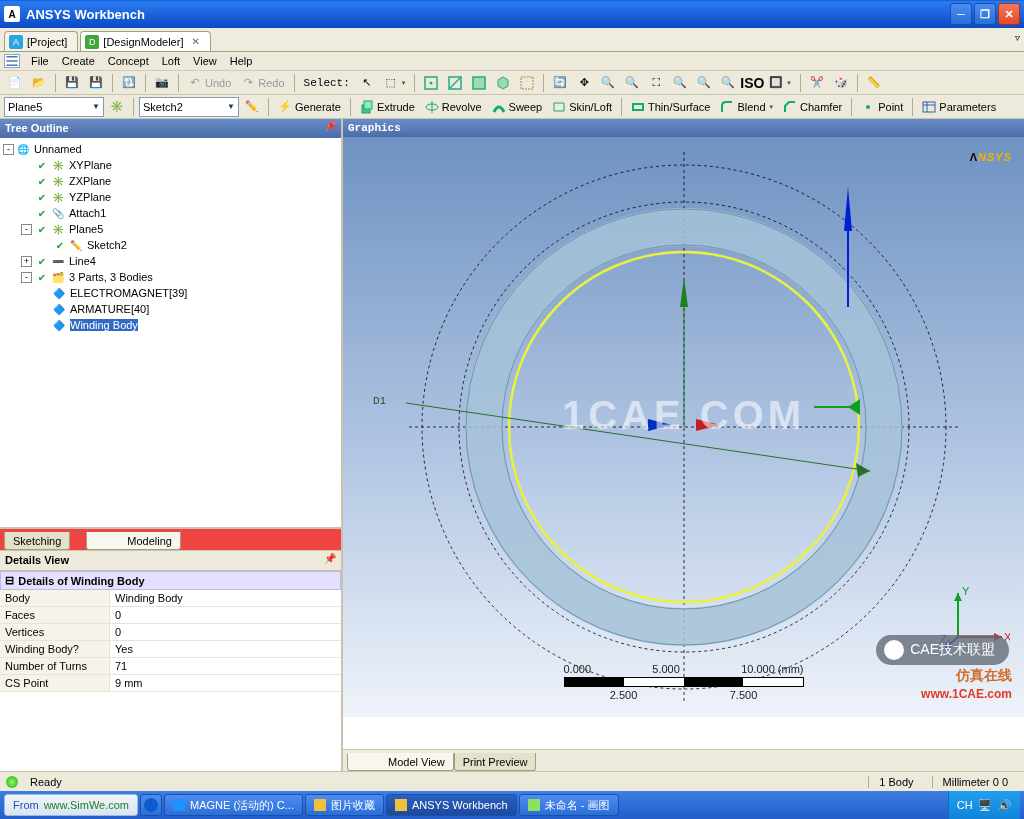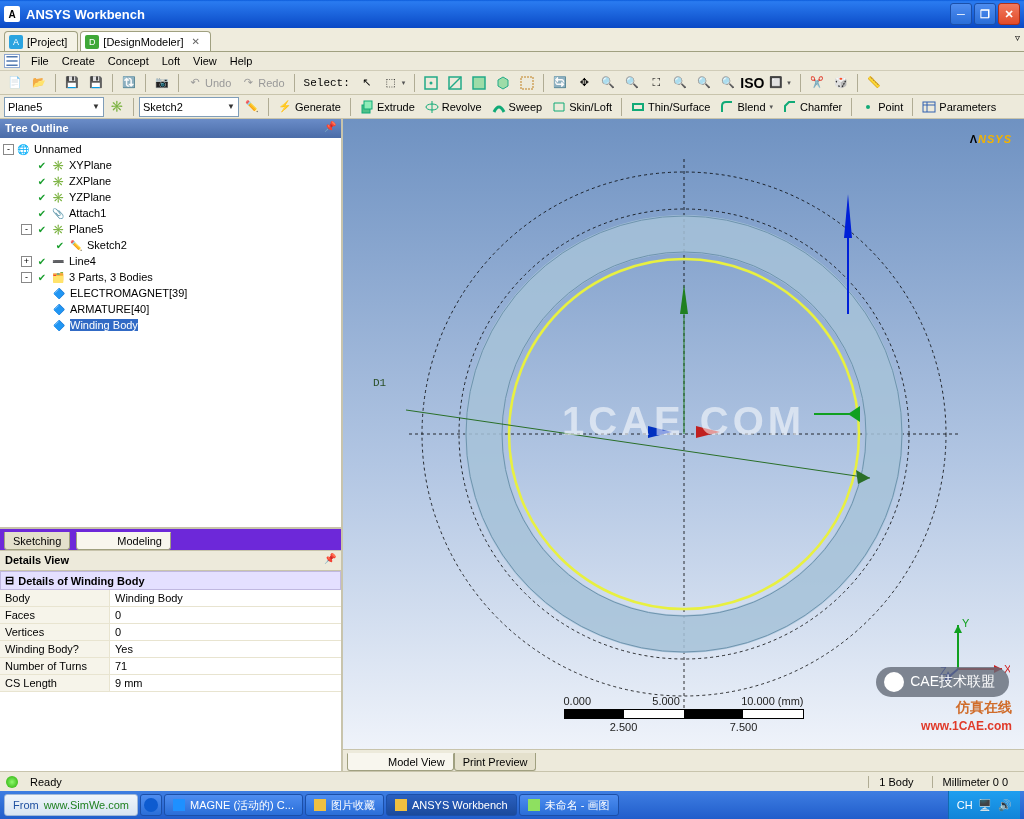--- a/index.html
+++ b/index.html
@@ -44,21 +44,21 @@
 .panel-title .pin { position: absolute; right: 4px; top: 2px; font-size: 10px; }
 .tree-panel { flex: 1; overflow: auto; background: #FFFFFF; border-bottom: 1px solid #C8C4AC; min-height: 0; }
 .tree { padding: 3px; font-family: "Courier New", monospace; }
 .tree-row { display: flex; align-items: center; height: 16px; white-space: nowrap; }
 .t-indent { display: inline-block; }
 .t-exp { width: 11px; height: 11px; border: 1px solid #888; display: inline-flex; align-items: center; justify-content: center; font-size: 9px; line-height: 7px; margin-right: 3px; background: #fff; }
 .t-spacer { width: 14px; display: inline-block; }
 .t-icon { width: 14px; height: 12px; display: inline-flex; align-items: center; justify-content: center; margin-right: 3px; font-size: 10px; }
 .t-check { filter: hue-rotate(0); }
 .t-label.selected { background: #316AC5; color: #fff; }
-.bottom-tabs { height: 22px; background: #6d28d9; display: flex; align-items: flex-end; padding: 0 4px; gap: 6px; border-top: 1px solid #C8C4AC; font-family: "Courier New", monospace; }
+.bottom-tabs { height: 22px; background: #ef4444; display: flex; align-items: flex-end; padding: 0 4px; gap: 16px; border-top: 1px solid #C8C4AC; font-family: "Courier New", monospace; }
 .btab { height: 18px; display: flex; align-items: center; padding: 0 8px; border: 1px solid #A0A080; background: #E4E0CC; border-radius: 0 0 3px 3px; border-top: none; }
 .btab.active { background: #F8F6EE; border-top: 1px solid #F8F6EE; padding-left: 40px; }
 
 .details-panel { flex: 0 0 200px; display: flex; flex-direction: column; }
 .details-grid { flex: 1; background: #fff; overflow: auto; }
 .dgroup { background: #E4E0FF; border: 1px solid #C0B8E0; padding: 2px 4px; font-weight: bold; display: flex; align-items: center; gap: 4px; font-family: "Courier New", monospace; }
 .drow { display: flex; border-bottom: 1px solid #E8E4D0; font-family: "Courier New", monospace; }
 .drow .dk { width: 110px; padding: 2px 5px; border-right: 1px solid #E8E4D0; background: #F6F4EA; }
 .drow .dv { flex: 1; padding: 2px 5px; }
 
@@ -68,21 +68,21 @@
 .viewport { flex: 1; position: relative; background: linear-gradient(#6F92C2 0%, #B2C6E3 55%, #EFF3FA 100%); }
 .ansys-logo { position: absolute; right: 12px; top: 6px; font-weight: bold; font-size: 20px; letter-spacing: 1px; }
 .ansys-logo .a { color: #000; } .ansys-logo .nsys { color: #F2B200; font-style: italic; }
 .d1-label { position: absolute; font-family: "Courier New", monospace; color: #2A4F27; font-size: 11px; }
 .triad { position: absolute; right: 14px; bottom: 62px; width: 70px; height: 70px; }
 .scalebar { position: absolute; left: 50%; transform: translateX(-50%); bottom: 16px; text-align: center; font-family: "Courier New", monospace; color: #222; }
 .scalebar .bar { display: flex; height: 10px; border: 1px solid #000; margin: 2px auto; width: 240px; }
 .scalebar .bar div { flex: 1; }
 .scalebar .seg-b { background: #000; } .scalebar .seg-w { background: #fff; }
 .viewport .svg-ring { position: absolute; left: 50%; top: 50%; transform: translate(-50%, -50%); }
-.gbot-tabs { height: 22px; background: #EDEADB; display: flex; align-items: flex-end; padding: 0 4px; border-top: 1px solid #C8C4AC; font-family: "Courier New", monospace; }
+.gbot-tabs { height: 22px; background: #EDEADB; display: flex; align-items: flex-end; padding: 0 4px; border-top: 1px solid #C8C4AC; font-family: "Courier New", monospace; margin-top: 32px; }
 
 
 .statusbar { height: 20px; background: #EDEADB; border-top: 1px solid #C8C4AC; display: flex; align-items: center; padding: 0 6px; gap: 8px; font-family: "Courier New", monospace; }
 .statusbar .sdot { width: 12px; height: 12px; border-radius: 50%; background: radial-gradient(#8EFA6E,#22A800); margin-right: 4px; }
 .statusbar .sfield { border-left: 1px solid #B0AC94; padding: 0 10px; }
 
 
 .taskbar { height: 28px; background: linear-gradient(#3E7EE2,#215DCB); display: flex; align-items: center; padding: 0 4px; gap: 2px; color: #fff; }
 .taskbtn { height: 22px; display: flex; align-items: center; padding: 0 8px; background: linear-gradient(#4E8DF0,#2A6ED8); border: 1px solid #1B4FA8; border-radius: 3px; gap: 5px; font-size: 11px; min-width: 0; overflow: hidden; white-space: nowrap; }
 .taskbtn.active { background: linear-gradient(#2A60C0,#1B4A9C); }
@@ -479,29 +479,30 @@
             </div>
             <div class="drow">
               <div class="dk">Winding Body?</div>
               <div class="dv">Yes</div>
             </div>
             <div class="drow">
               <div class="dk">Number of Turns</div>
               <div class="dv">71</div>
             </div>
             <div class="drow">
-              <div class="dk">CS Length</div>
+              <div class="dk">CS Point</div>
               <div class="dv">9 mm</div>
             </div>
           </div>
       </div>
     </div>
   </div>
 
   <div class="right-col">
+    <div class="graphics-title">Graphics</div>
     <div class="viewport">
       <div class="ansys-logo"><span class="a">Λ</span><span class="nsys">NSYS</span></div>
 
       <svg class="svg-ring" width="560" height="560" viewBox="-280 -280 560 560">
 
         <circle cx="0" cy="0" r="262" fill="none" stroke="#000" stroke-dasharray="3 3" stroke-width="0.8"></circle>
         <circle cx="0" cy="0" r="225" fill="none" stroke="#000" stroke-dasharray="3 3" stroke-width="0.8"></circle>
         <line x1="-275" y1="0" x2="275" y2="0" stroke="#000" stroke-dasharray="3 3" stroke-width="0.8"></line>
         <line x1="0" y1="-275" x2="0" y2="275" stroke="#000" stroke-dasharray="3 3" stroke-width="0.8"></line>
 

